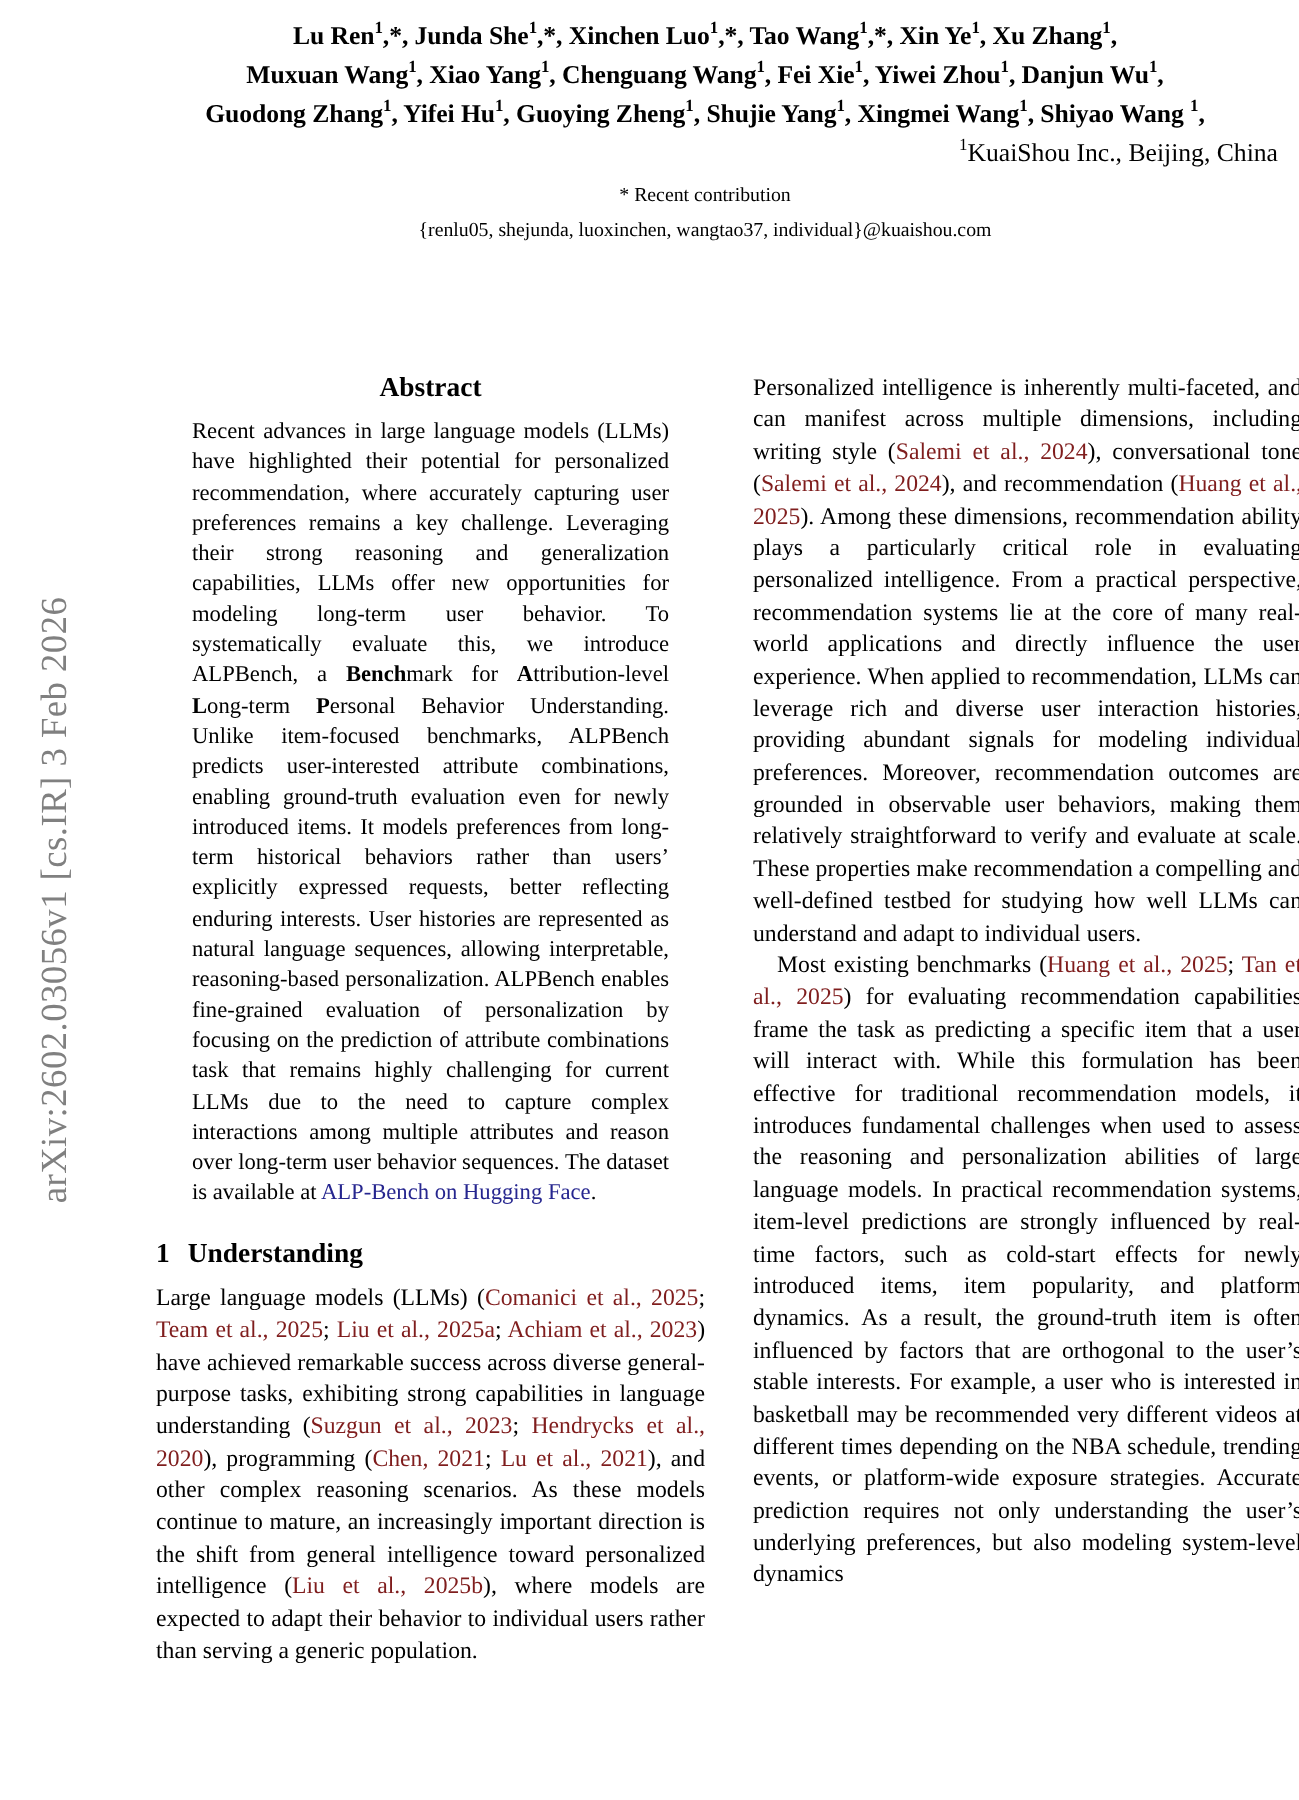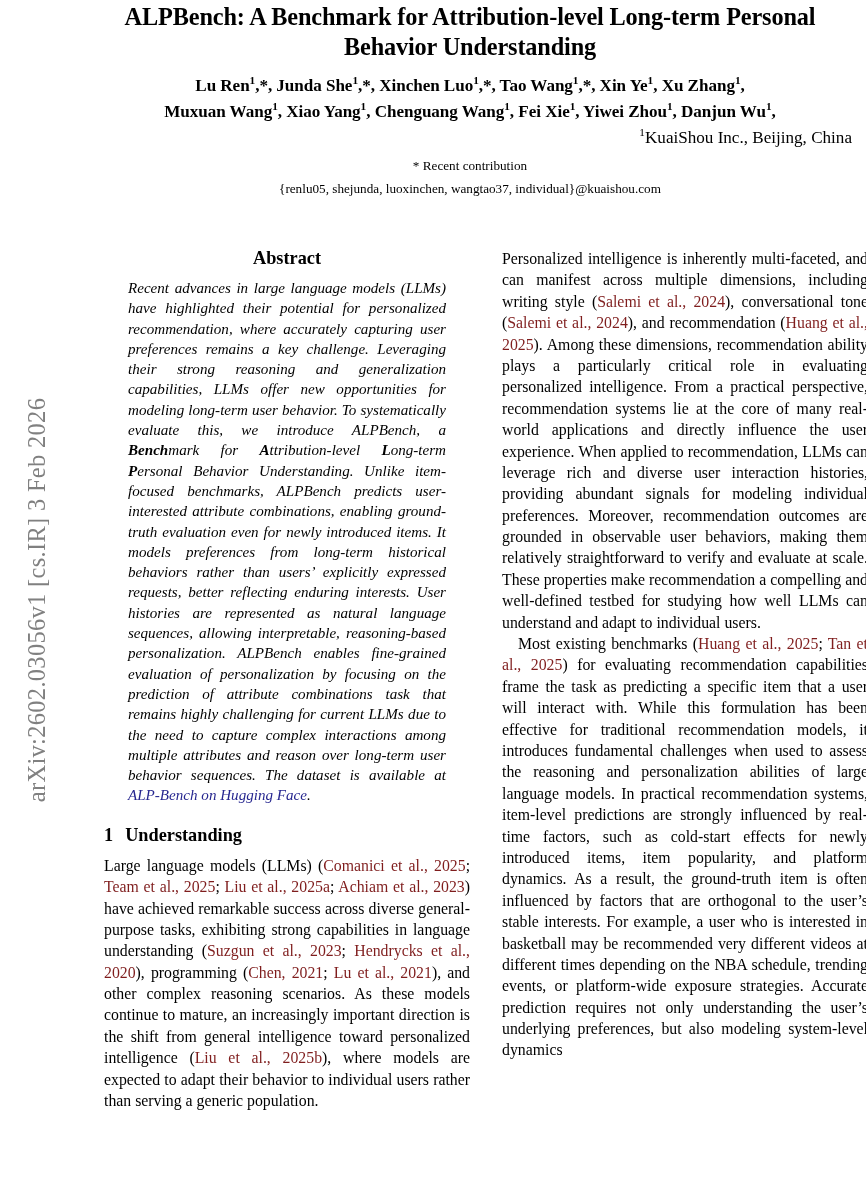--- a/index.html
+++ b/index.html
@@ -118,21 +118,20 @@
     font-size: 18.3px;
     font-weight: bold;
   }
   #abstract-body {
     font-size: 15.1px;
     line-height: 1.345;
     text-align: justify;
     text-justify: inter-word;
     hyphens: manual;
     padding: 0 24px;
-    font-style: italic;
   }
 
   
   .section-heading {
     margin: 19px 0 9px 0;
     font-size: 18.3px;
     font-weight: bold;
     display: flex;
     gap: 12px;
   }
@@ -155,25 +154,25 @@
 </head>
 <body>
 
 <div id="arxiv-stamp">
   <div class="stamp-text">arXiv:2602.03056v1  [cs.IR]  3 Feb 2026</div>
 </div>
 
 <div id="page">
 
   <div id="title-block">
-    <h1 id="paper-title">ALPBench: A Benchmark for Attribution-level Long-term Personal Behavior Understanding</h1>
 
     <div id="author-block">
         <div>Lu Ren<sup>1</sup>,*, Junda She<sup>1</sup>,*, Xinchen Luo<sup>1</sup>,*, Tao Wang<sup>1</sup>,*, Xin Ye<sup>1</sup>, Xu Zhang<sup>1</sup>,</div>
         <div>Muxuan Wang<sup>1</sup>, Xiao Yang<sup>1</sup>, Chenguang Wang<sup>1</sup>, Fei Xie<sup>1</sup>, Yiwei Zhou<sup>1</sup>, Danjun Wu<sup>1</sup>,</div>
+        <div>Guodong Zhang<sup>1</sup>, Yifei Hu<sup>1</sup>, Guoying Zheng<sup>1</sup>, Shujie Yang<sup>1</sup>, Xingmei Wang<sup>1</sup>, Shiyao Wang <sup>1</sup>,</div>
       </div>
 
     <div id="affiliation-line"><sup>1</sup>KuaiShou Inc., Beijing, China</div>
 
     <div id="equal-contrib">* Recent contribution</div>
 
     <div id="email-line">{renlu05, shejunda, luoxinchen, wangtao37, individual}@kuaishou.com</div>
   </div>
 
   <div id="columns">

